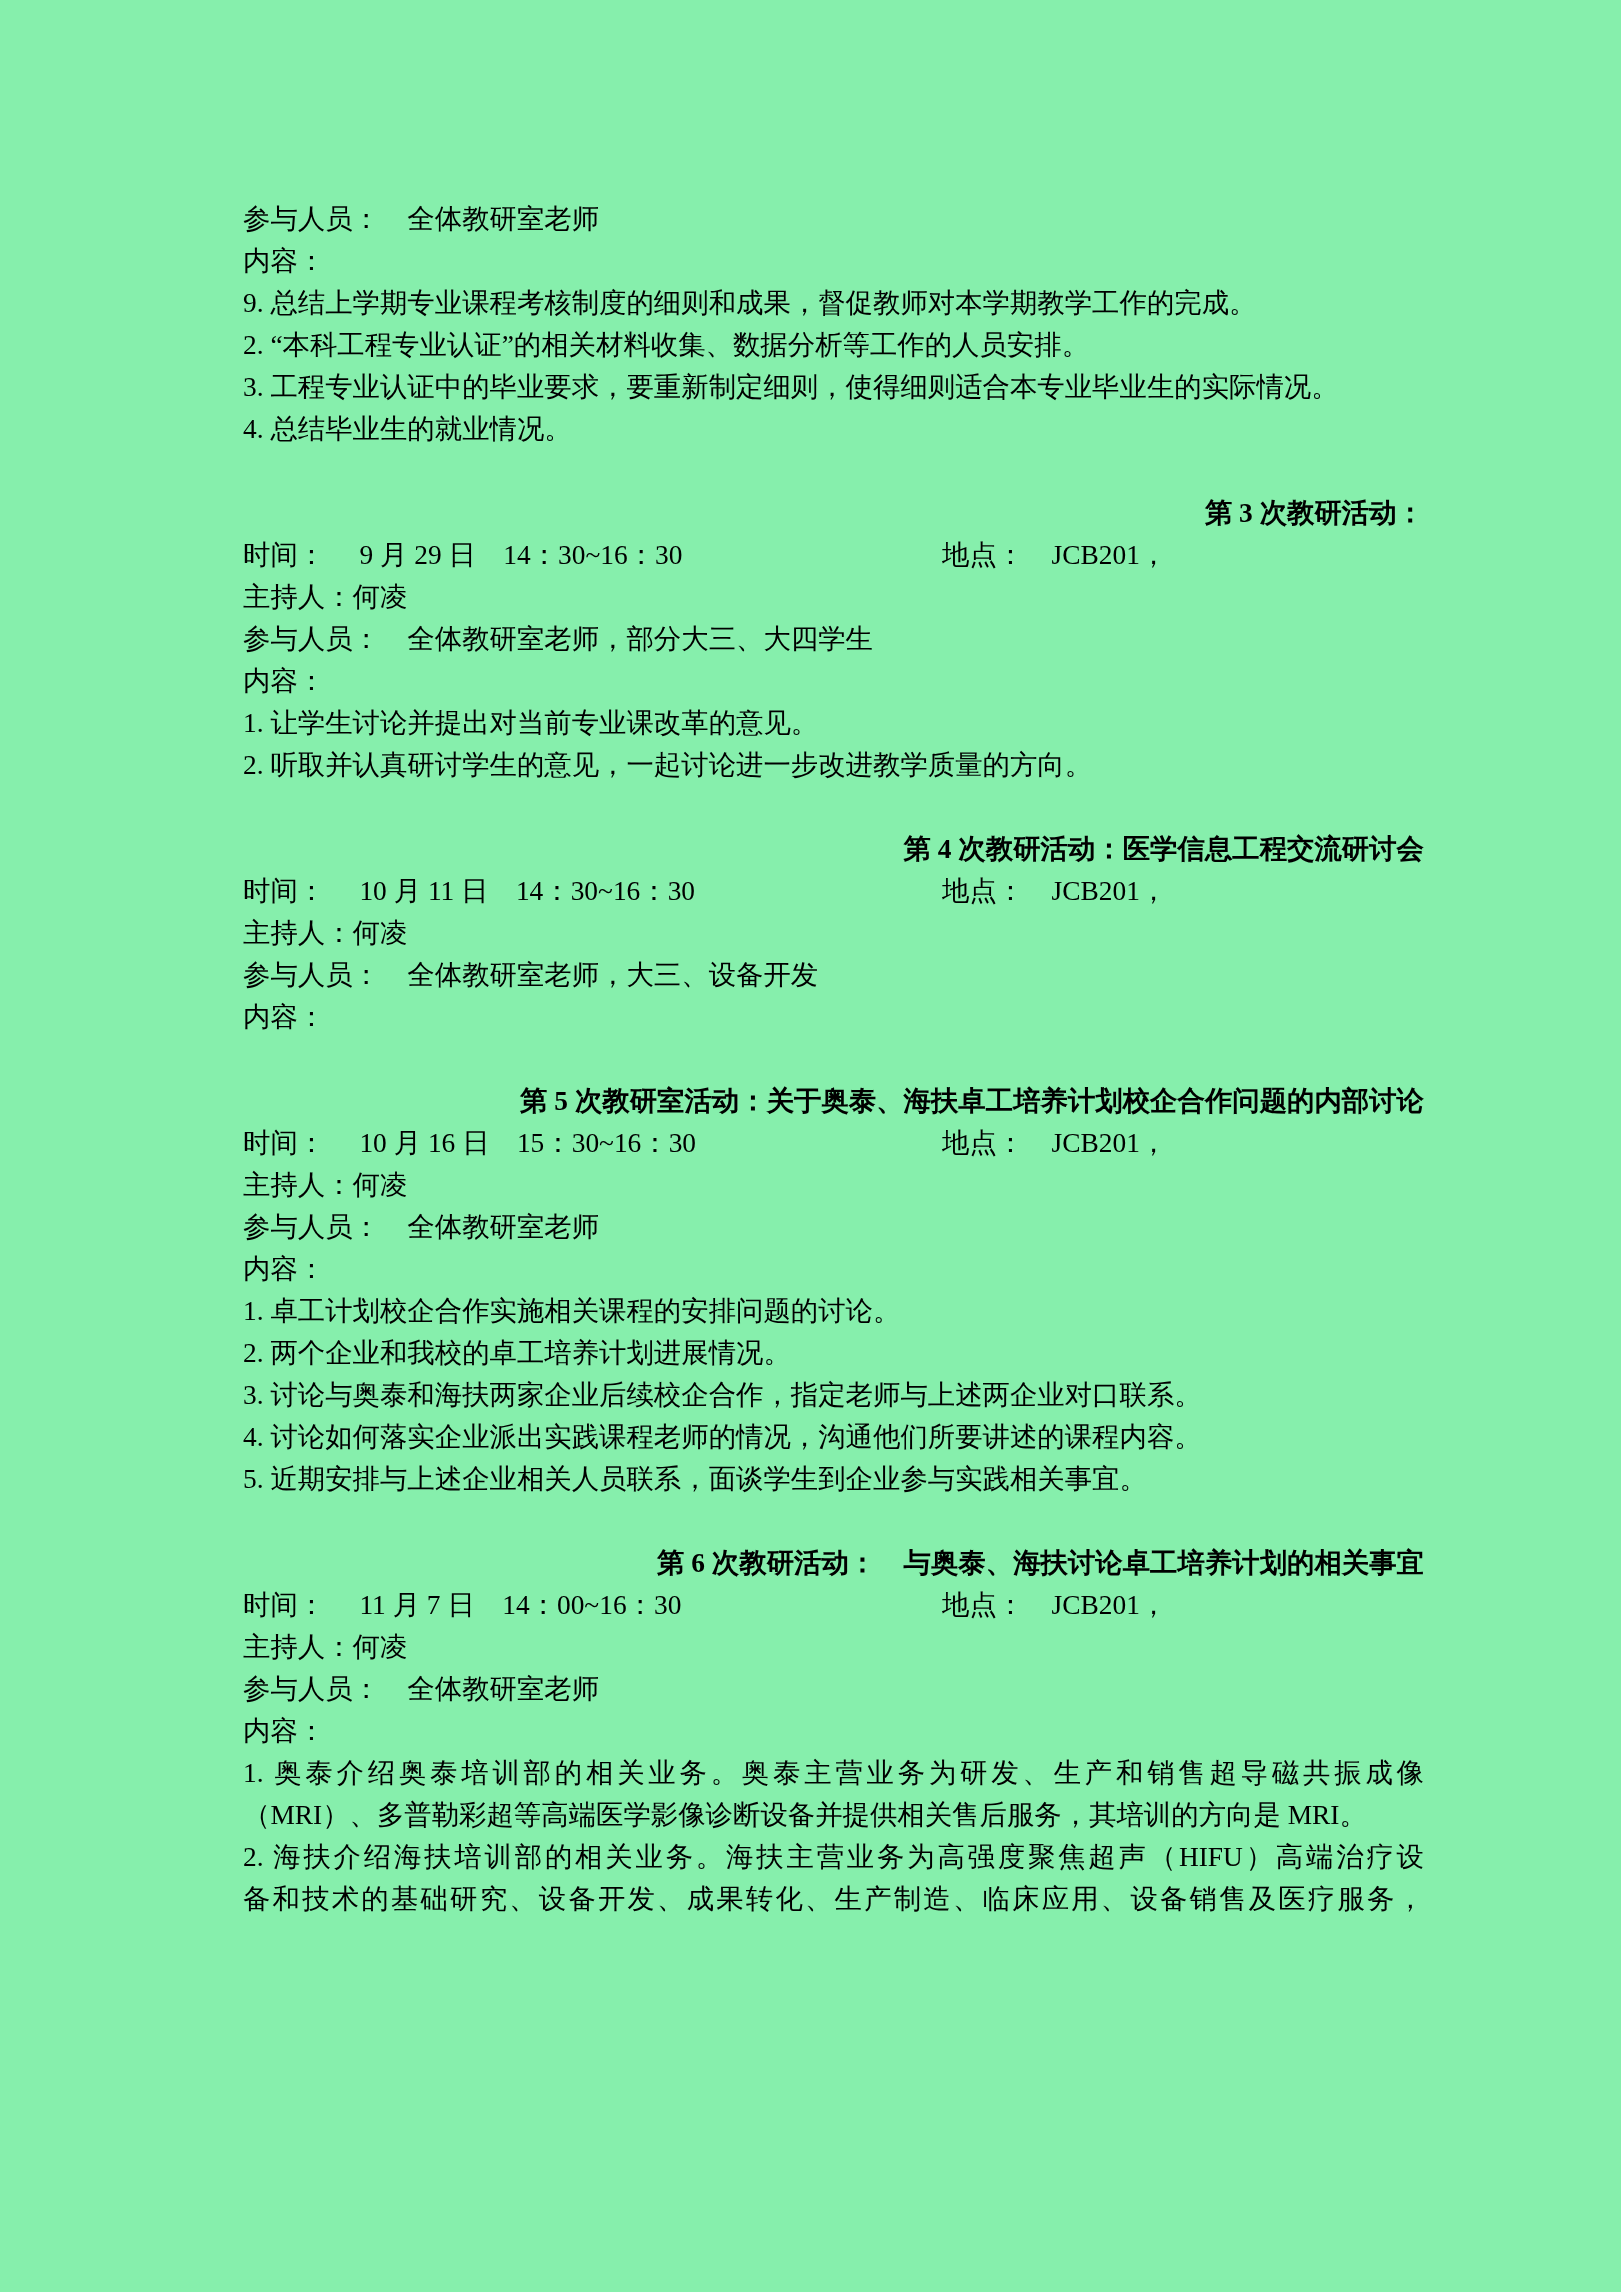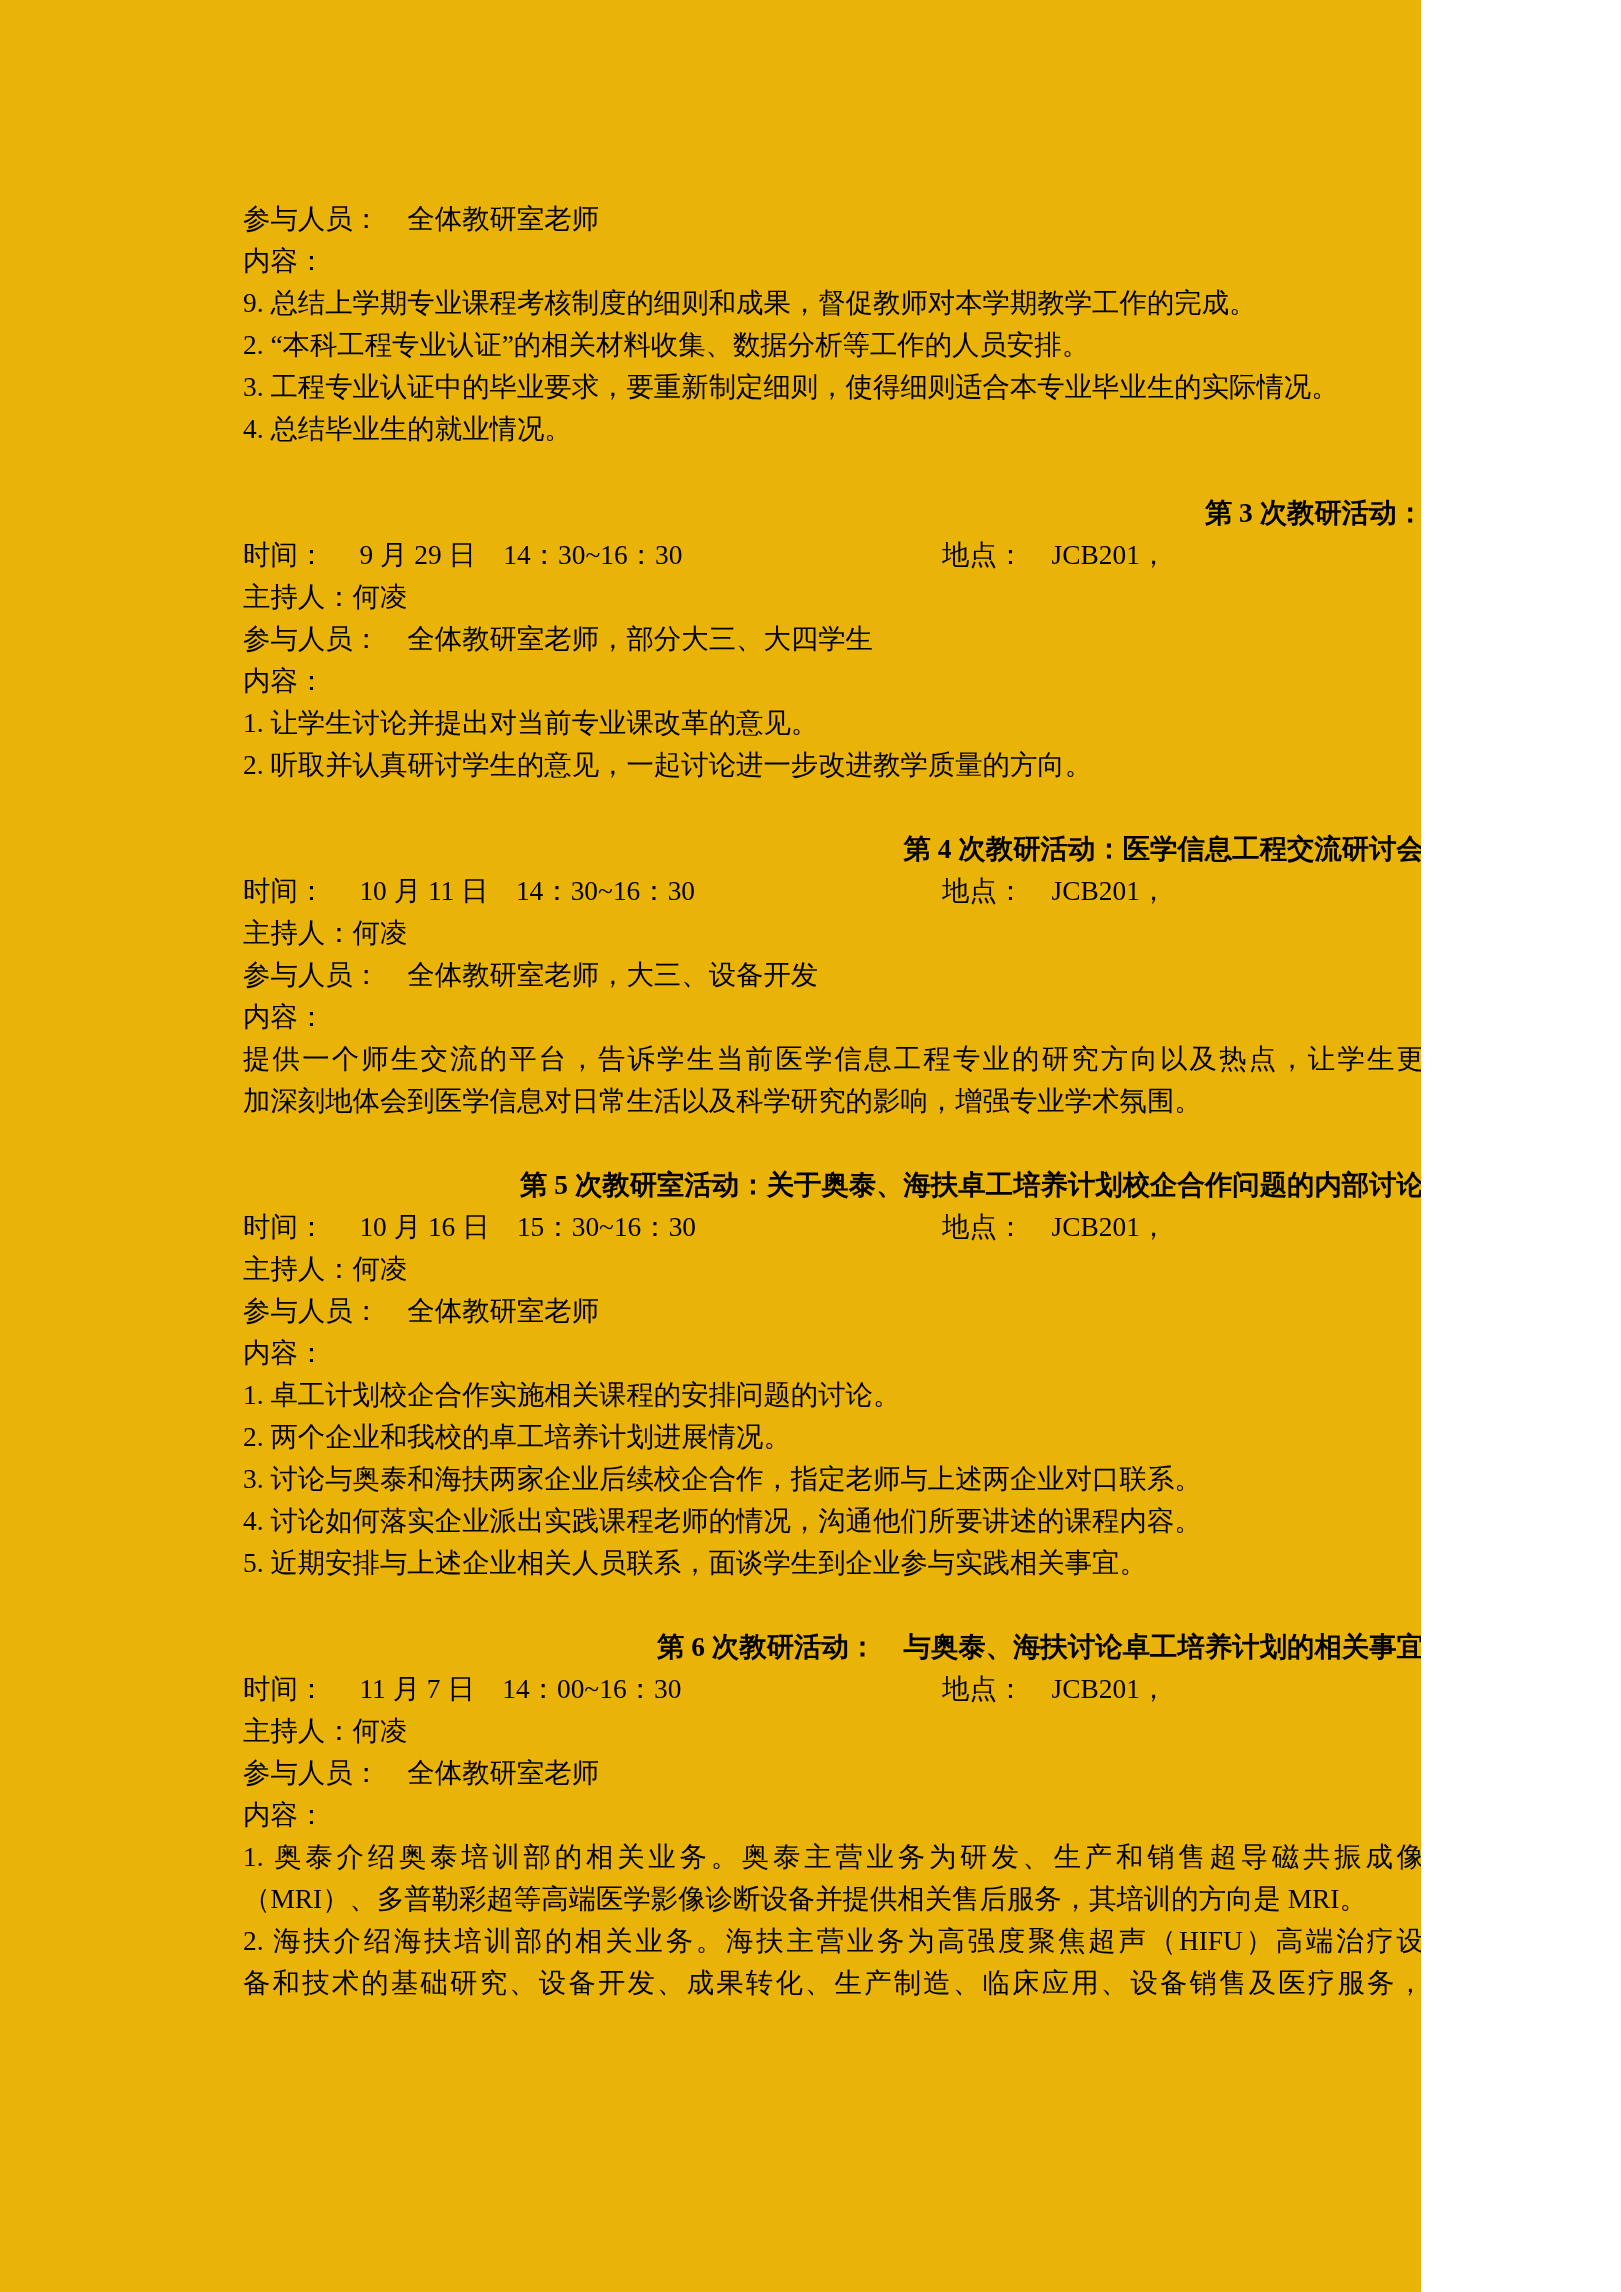--- a/index.html
+++ b/index.html
@@ -1,20 +1,20 @@
 <!DOCTYPE html>
 <html><head>
 <meta charset="utf-8">
 <style>
   html, body { margin: 0; padding: 0; background: #ffffff; }
   .page {
     position: relative;
-    width: 1421px;
+    width: 1621px;
     height: 2293px;
-    background: #eab308;
+    background: #86efac;
     color: #000000;
     font-family: "Liberation Serif", "DejaVu Serif", serif;
     overflow: hidden;
   }
   .content {
     position: absolute;
     left: 243px;
     top: 198px;
     width: 1181px;
   }
@@ -56,21 +56,20 @@
       <p class="item">1. 让学生讨论并提出对当前专业课改革的意见。</p>
       <p class="item">2. 听取并认真研讨学生的意见，一起讨论进一步改进教学质量的方向。</p>
     </div>
 
     <div class="section gap">
       <p class="line title">第 4 次教研活动：医学信息工程交流研讨会</p>
       <p class="line timeline"><span>时间：　 10 月 11 日　14：30~16：30</span><span class="loc">地点：　JCB201，</span></p>
       <p class="line">主持人：何凌</p>
       <p class="line">参与人员：　全体教研室老师，大三、设备开发</p>
       <p class="line">内容：</p>
-      <p class="para"><span class="fill">提供一个师生交流的平台，告诉学生当前医学信息工程专业的研究方向以及热点，让学生更</span><span class="last">加深刻地体会到医学信息对日常生活以及科学研究的影响，增强专业学术氛围。</span></p>
     </div>
 
     <div class="section gap">
       <p class="line title">第 5 次教研室活动：关于奥泰、海扶卓工培养计划校企合作问题的内部讨论</p>
       <p class="line timeline"><span>时间：　 10 月 16 日　15：30~16：30</span><span class="loc">地点：　JCB201，</span></p>
       <p class="line">主持人：何凌</p>
       <p class="line">参与人员：　全体教研室老师</p>
       <p class="line">内容：</p>
       <p class="item">1. 卓工计划校企合作实施相关课程的安排问题的讨论。</p>
       <p class="item">2. 两个企业和我校的卓工培养计划进展情况。</p>

